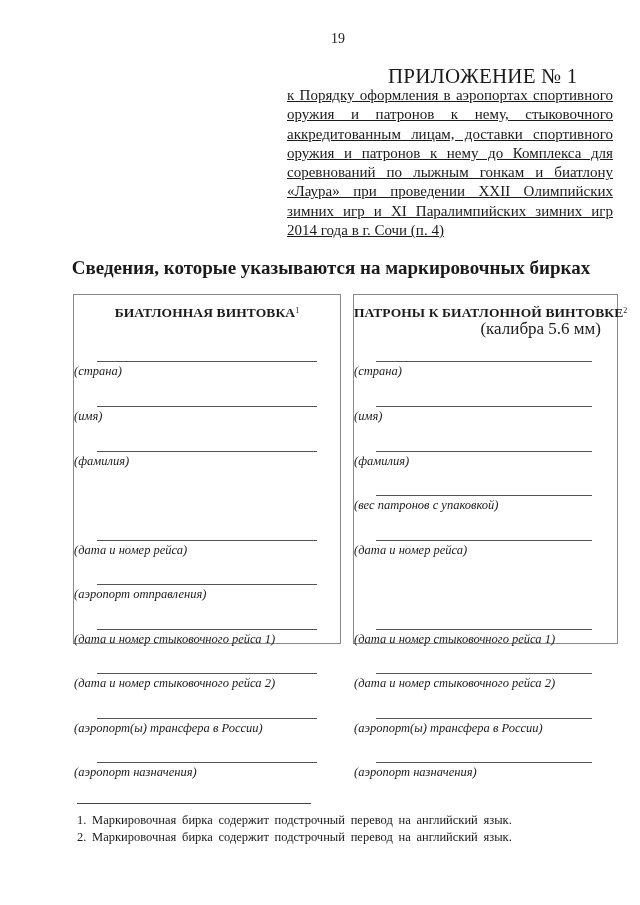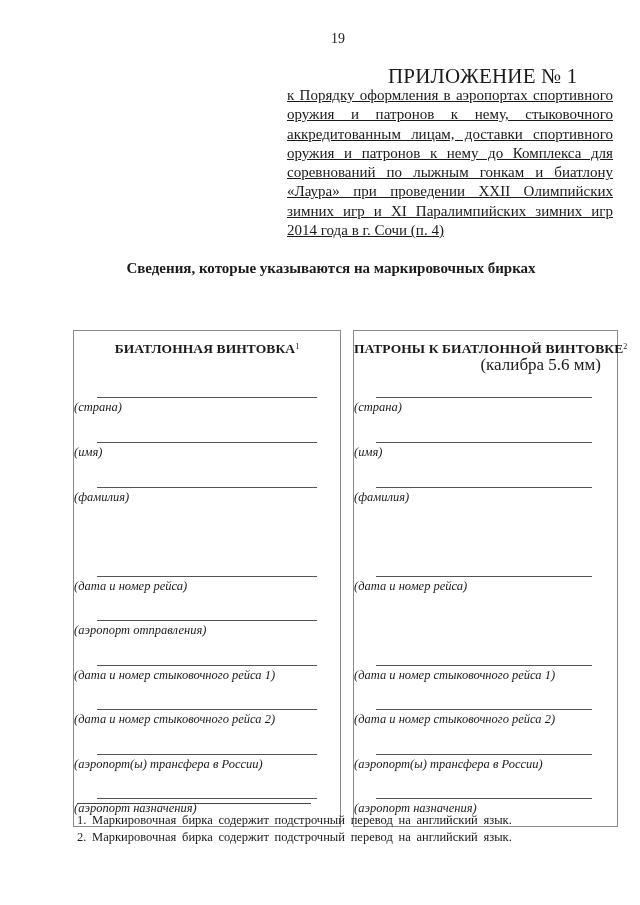--- a/index.html
+++ b/index.html
@@ -48,33 +48,32 @@
     }
     .appendix-text .line.last {
       text-align-last: left;
     }
     .section-heading {
       position: absolute;
       left: 0;
       width: 640px;
       top: 259px;
       text-align: center;
-      font-size: 15px;
+      font-size: 19px;
       font-weight: bold;
       line-height: 18px;
       padding-left: 22px;
       box-sizing: border-box;
     }
     .tag-box {
       position: absolute;
       top: 294px;
-      height: 497px;
+      height: 350px;
       border: 1.5px solid #8a8a8a;
       box-sizing: border-box;
-      margin-top: 36px;
     }
     .tag-box.left { left: 73px; width: 268px; }
     .tag-box.right { left: 353px; width: 265px; }
     .box-title {
       position: absolute;
       left: 0;
       right: 0;
       top: 10px;
       text-align: center;
       font-weight: bold;
@@ -214,20 +213,24 @@
       <div class="caption">(страна)</div>
     </div>
   <div class="field" style="top:111px">
       <div class="line"></div>
       <div class="caption">(имя)</div>
     </div>
   <div class="field" style="top:156px">
       <div class="line"></div>
       <div class="caption">(фамилия)</div>
     </div>
+  <div class="field" style="top:200px">
+      <div class="line"></div>
+      <div class="caption">(вес патронов с упаковкой)</div>
+    </div>
   <div class="field" style="top:245px">
       <div class="line"></div>
       <div class="caption">(дата и номер рейса)</div>
     </div>
   <div class="field" style="top:334px">
       <div class="line"></div>
       <div class="caption">(дата и номер стыковочного рейса 1)</div>
     </div>
   <div class="field" style="top:378px">
       <div class="line"></div>

